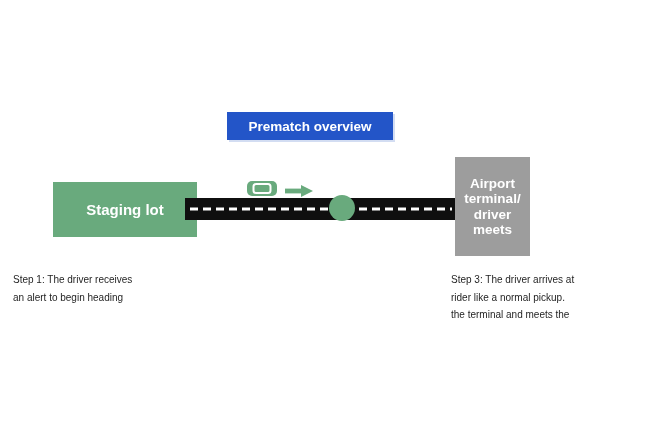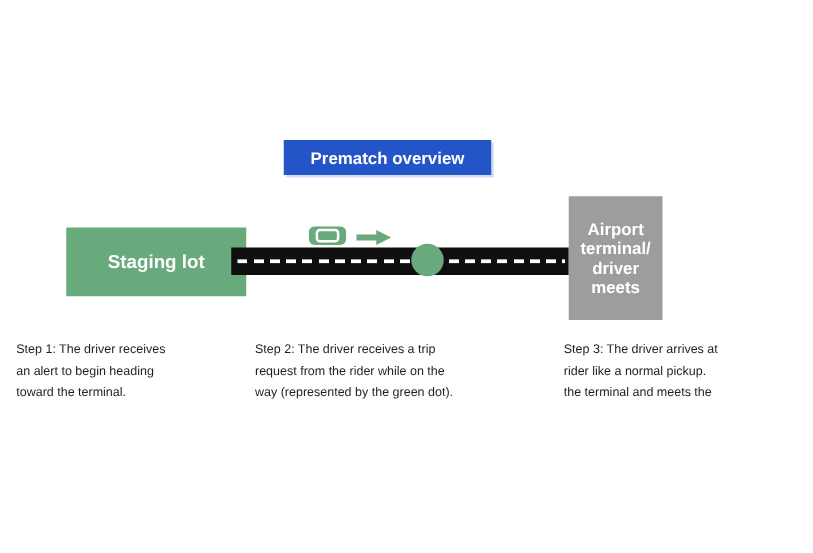--- a/index.html
+++ b/index.html
@@ -143,28 +143,22 @@
   <div class="terminal">
     <span>Airport</span>
     <span>terminal/</span>
     <span>driver</span>
     <span>meets</span>
   </div>
 
   <div class="step step-1">
     <span>Step 1: The driver receives</span>
     <span>an alert to begin heading</span>
-    <span>toward the terminal.</span>
   </div>
 
-  <div class="step step-2">
-    <span>Step 2: The driver receives a trip</span>
-    <span>request from the rider while on the</span>
-    <span>way (represented by the green dot).</span>
-  </div>
 
   <div class="step step-3">
     <span>Step 3: The driver arrives at</span>
     <span>rider like a normal pickup.</span>
     <span>the terminal and meets the</span>
   </div>
 
 </div>
 
 </body></html>

